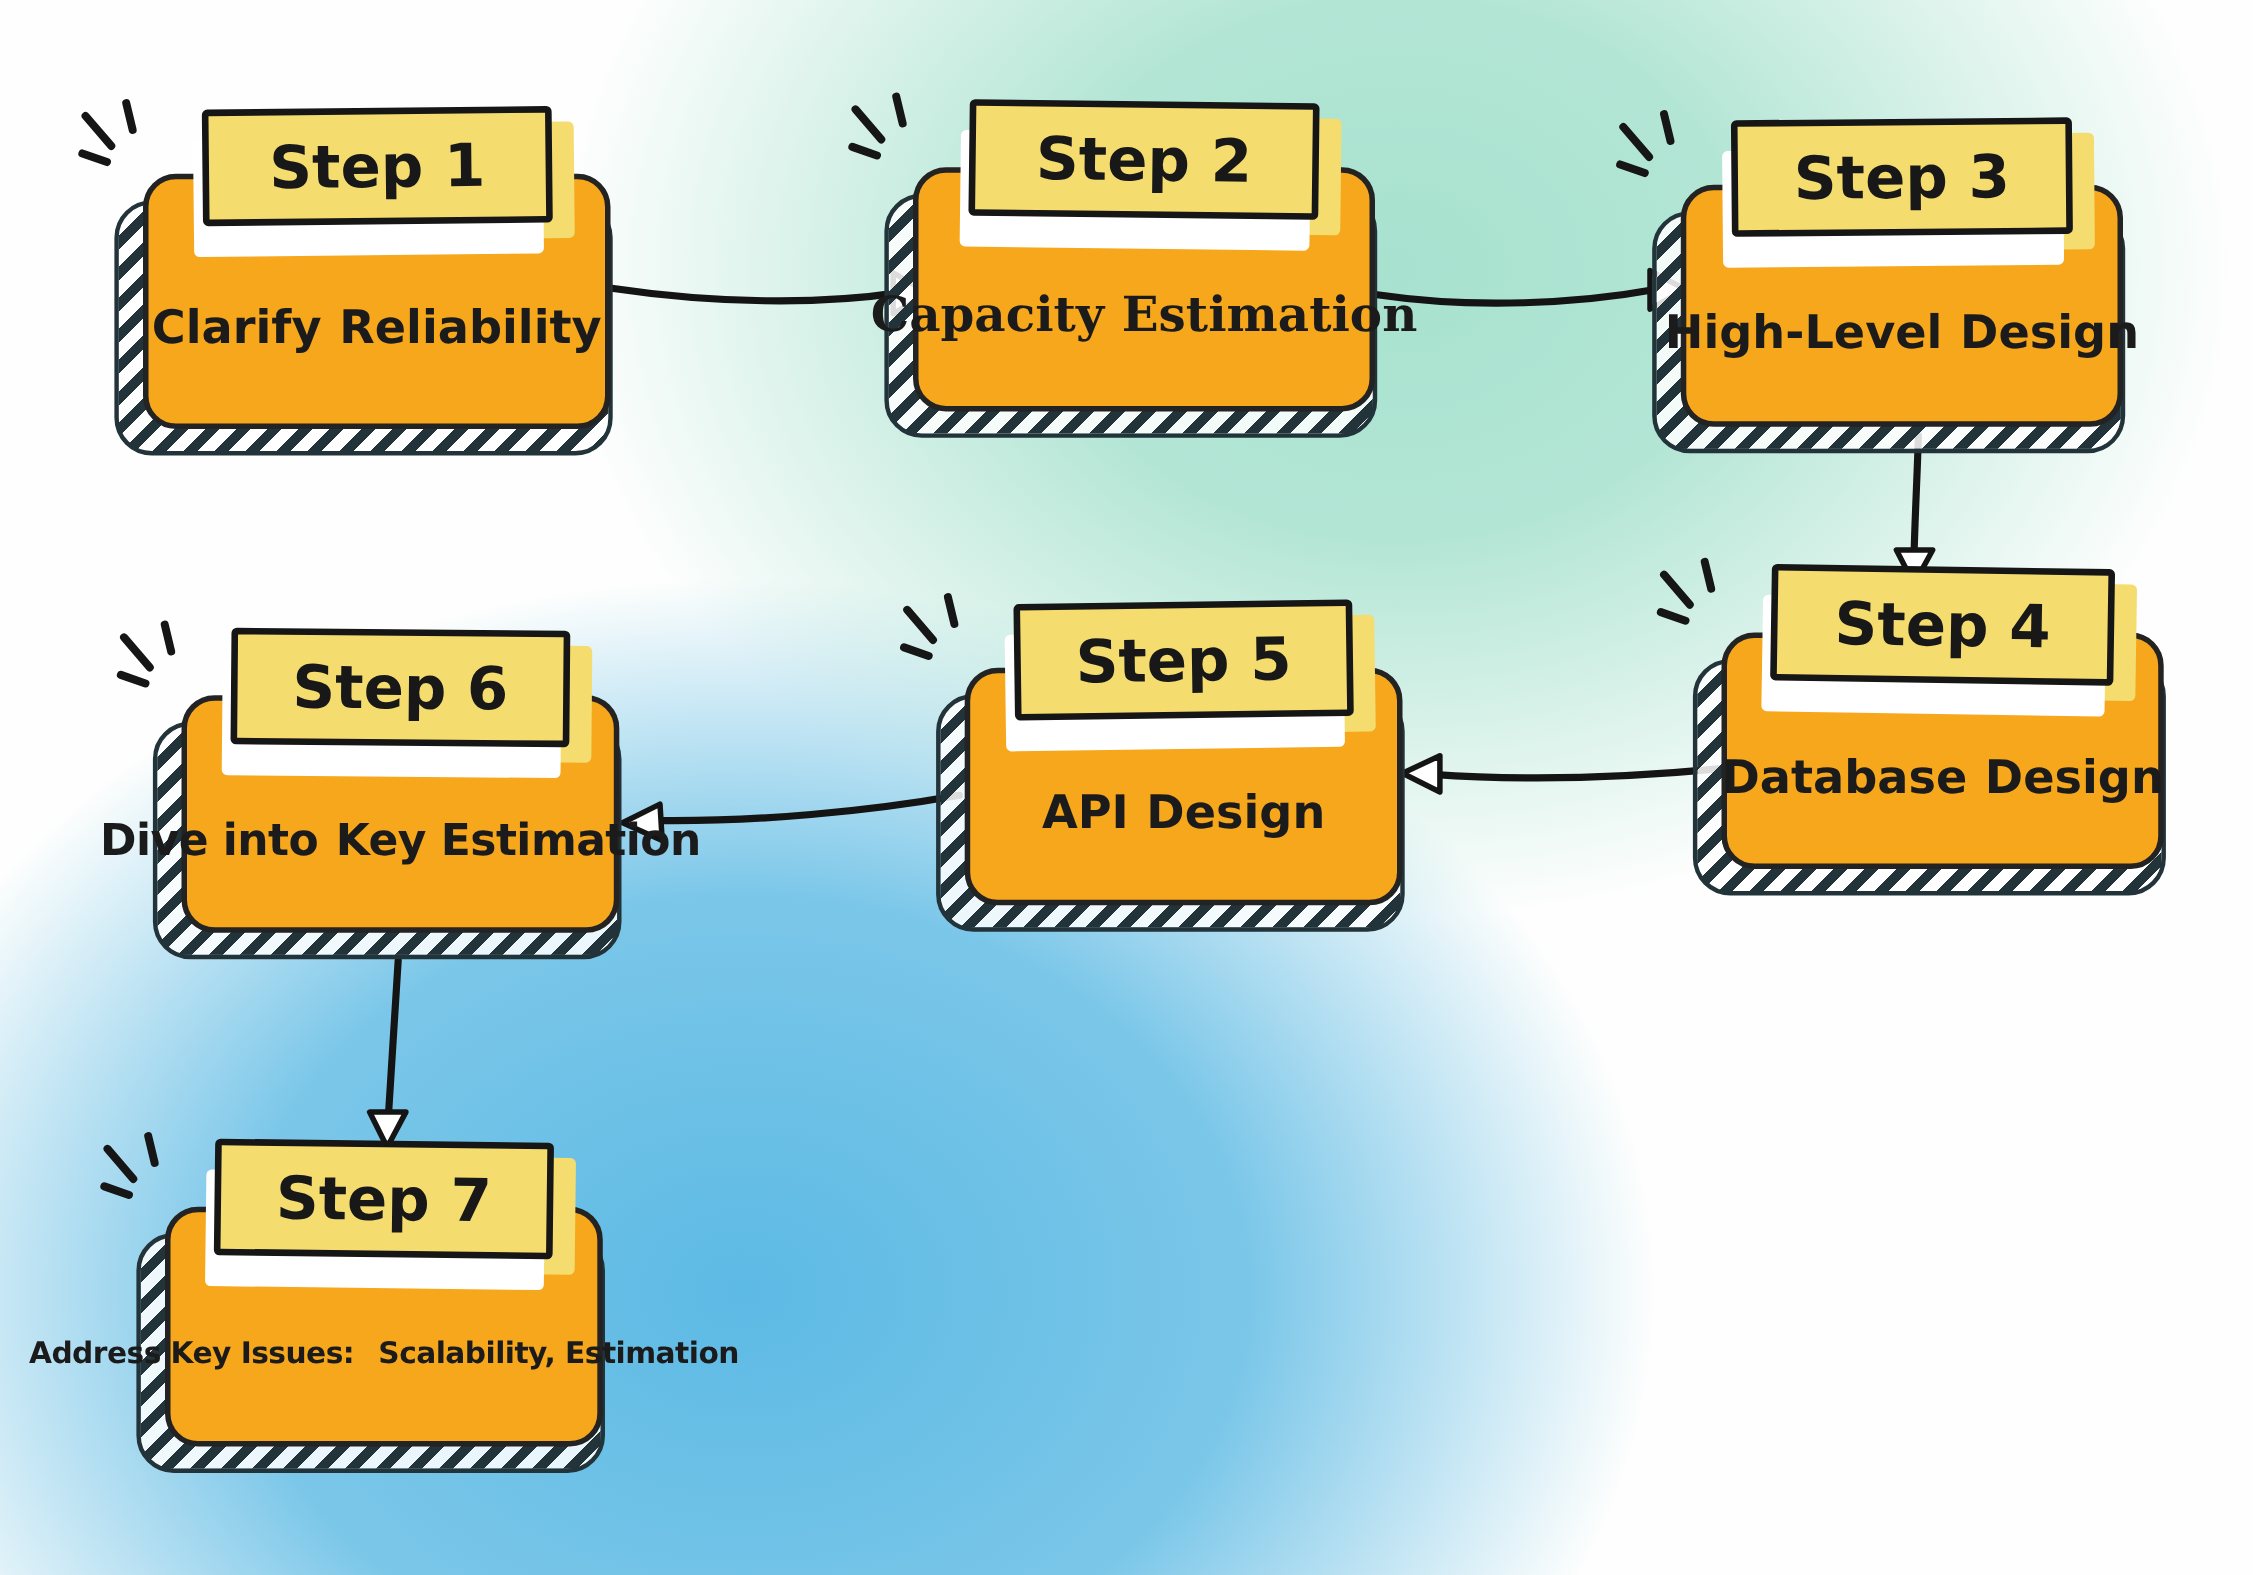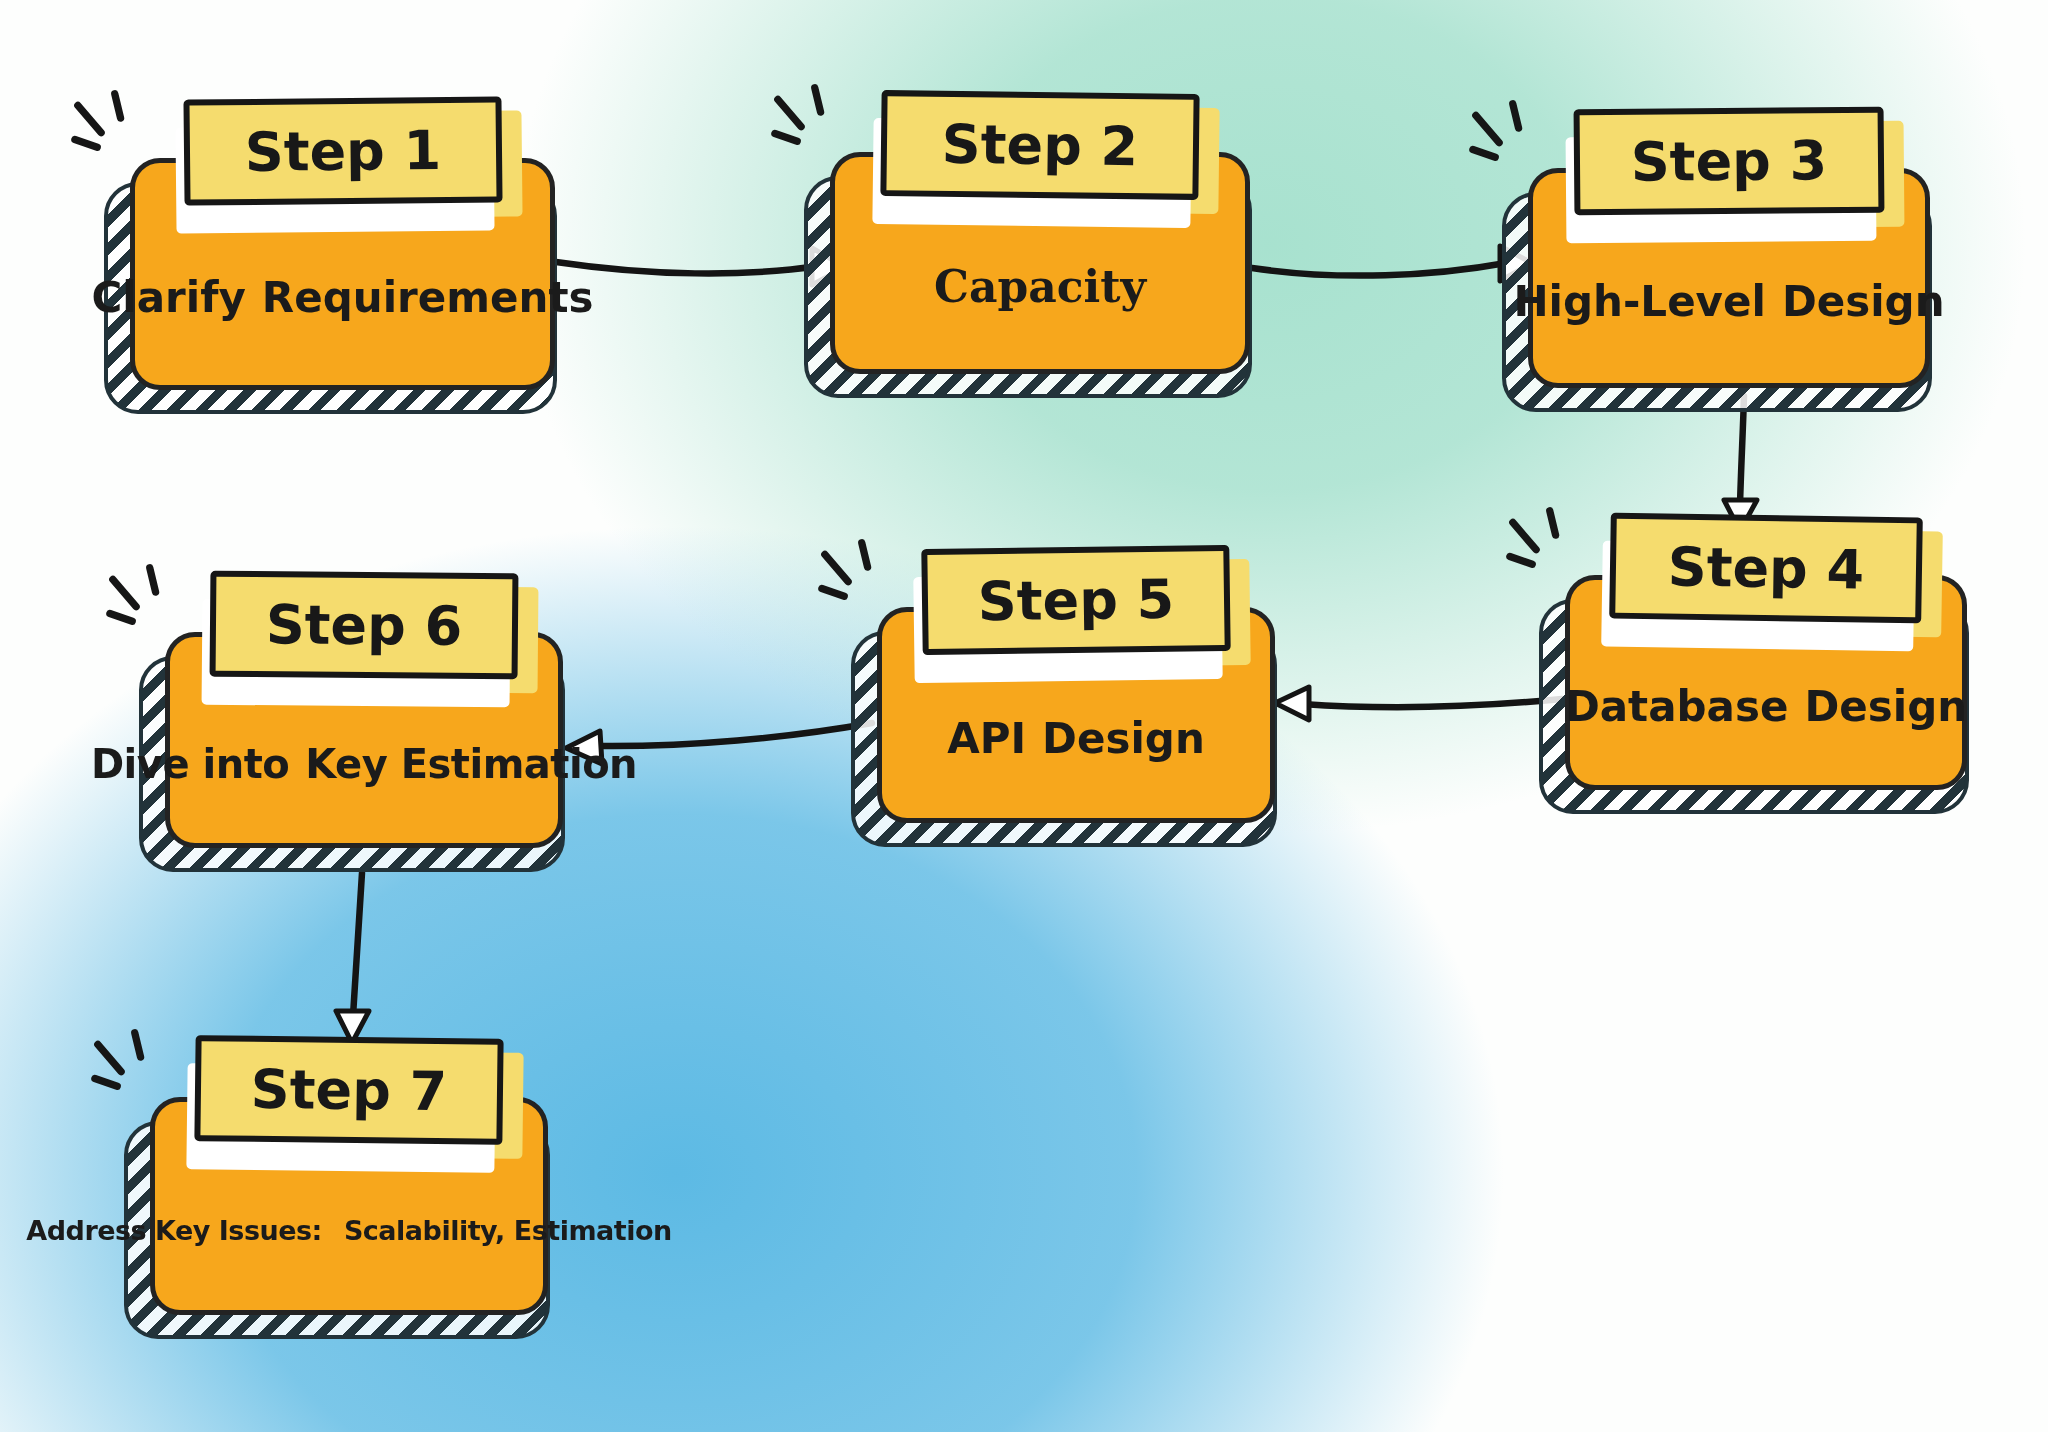--- a/index.html
+++ b/index.html
@@ -101,37 +101,38 @@
       <path class="arrow-line" d="M362 873 C 359 920, 356 968, 353 1016"></path>
       <polygon class="arrow-head" points="336,1011 369,1011 352,1043"></polygon>
     </g>
   </svg>
 
   <div class="step" style="left:130px;top:158px;width:425px;height:232px;--hdr-w:318px;--hdr-rot:-0.6deg;">
     <div class="hatch"></div>
     <div class="card"></div>
     <div class="body">
       <div class="line">Clarify</div>
-      <div class="line">Requirements</div>
+      <div class="line">Reliability</div>
     </div>
     <div class="hdr-dup"></div>
     <div class="hdr-white"></div>
     <div class="hdr">Step 1</div>
     <svg class="sparkle" viewBox="0 0 74 74">
       <path d="M8 20 L32 48"></path>
         <path d="M46 8 L52 33"></path>
         <path d="M5 55 L28 63"></path>
     </svg>
   </div>
 
   <div class="step serif" style="left:830px;top:152px;width:420px;height:222px;--hdr-w:318px;--hdr-rot:0.7deg;">
     <div class="hatch"></div>
     <div class="card"></div>
     <div class="body">
       <div class="line">Capacity</div>
+      <div class="line">Estimation</div>
     </div>
     <div class="hdr-dup"></div>
     <div class="hdr-white"></div>
     <div class="hdr">Step 2</div>
     <svg class="sparkle" viewBox="0 0 74 74">
       <path d="M8 20 L32 48"></path>
         <path d="M46 8 L52 33"></path>
         <path d="M5 55 L28 63"></path>
     </svg>
   </div>

